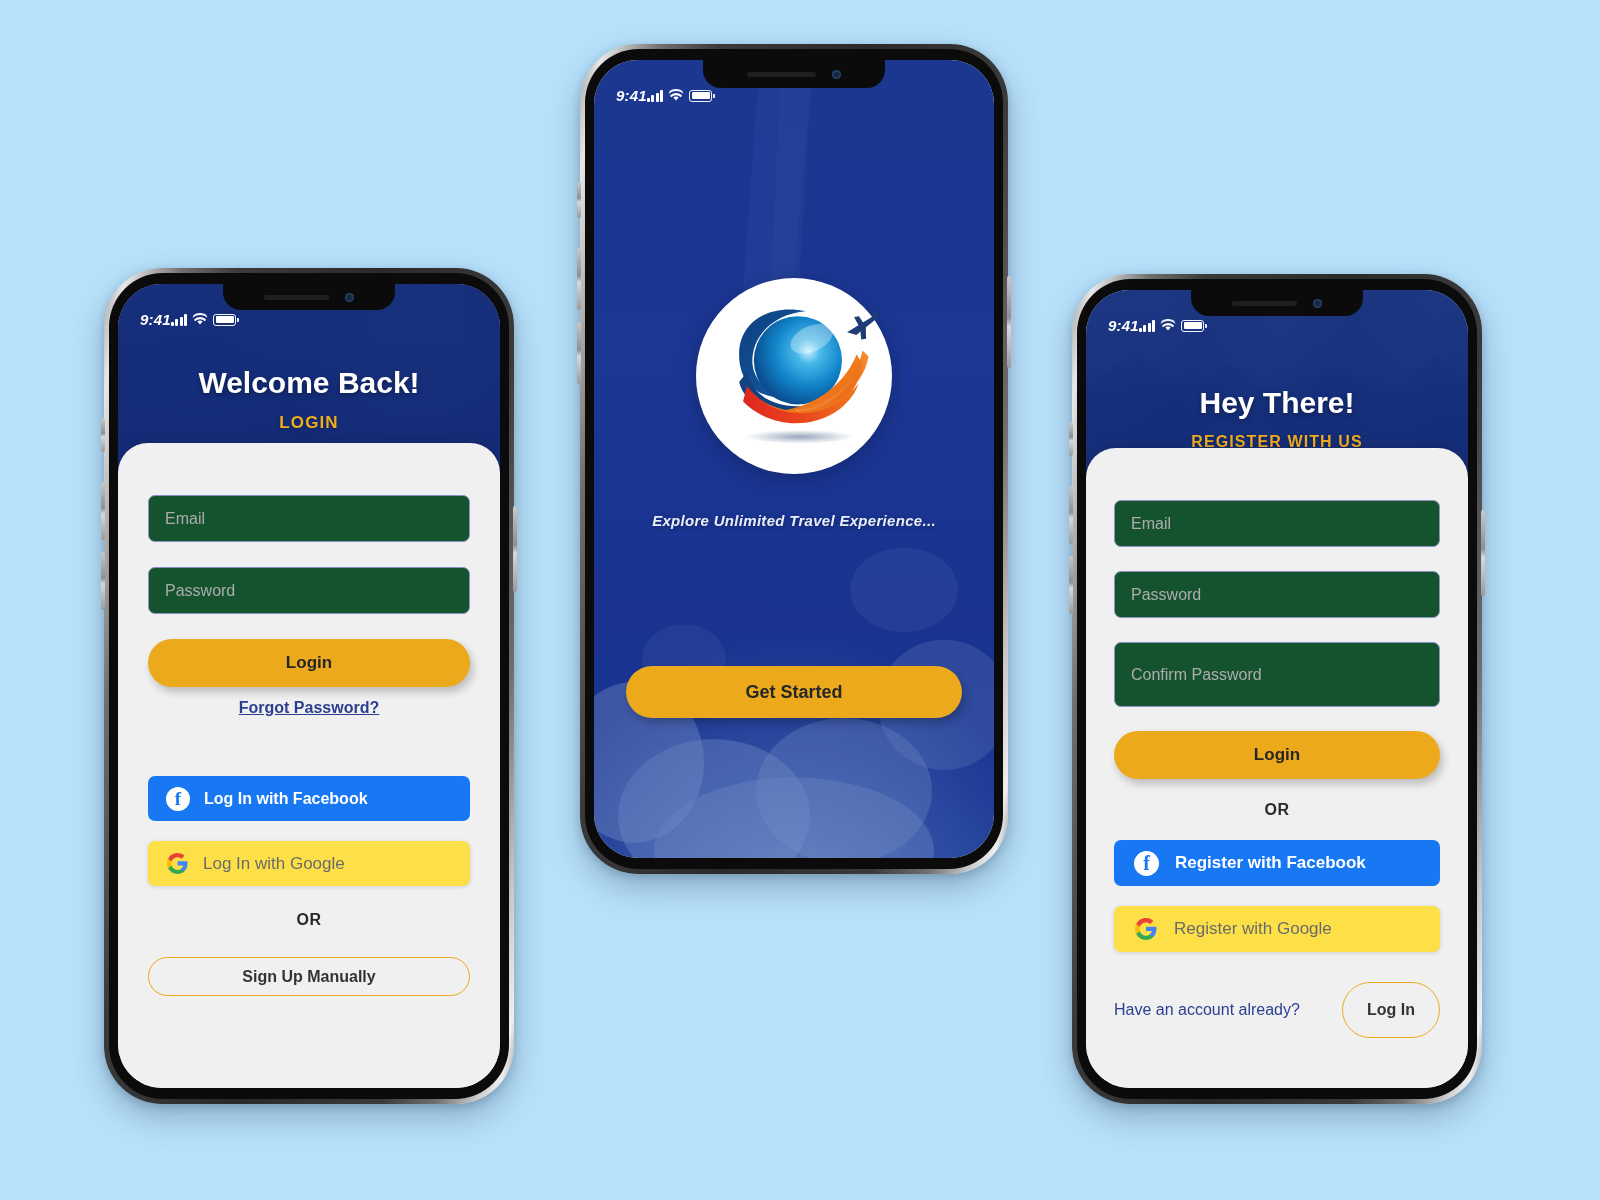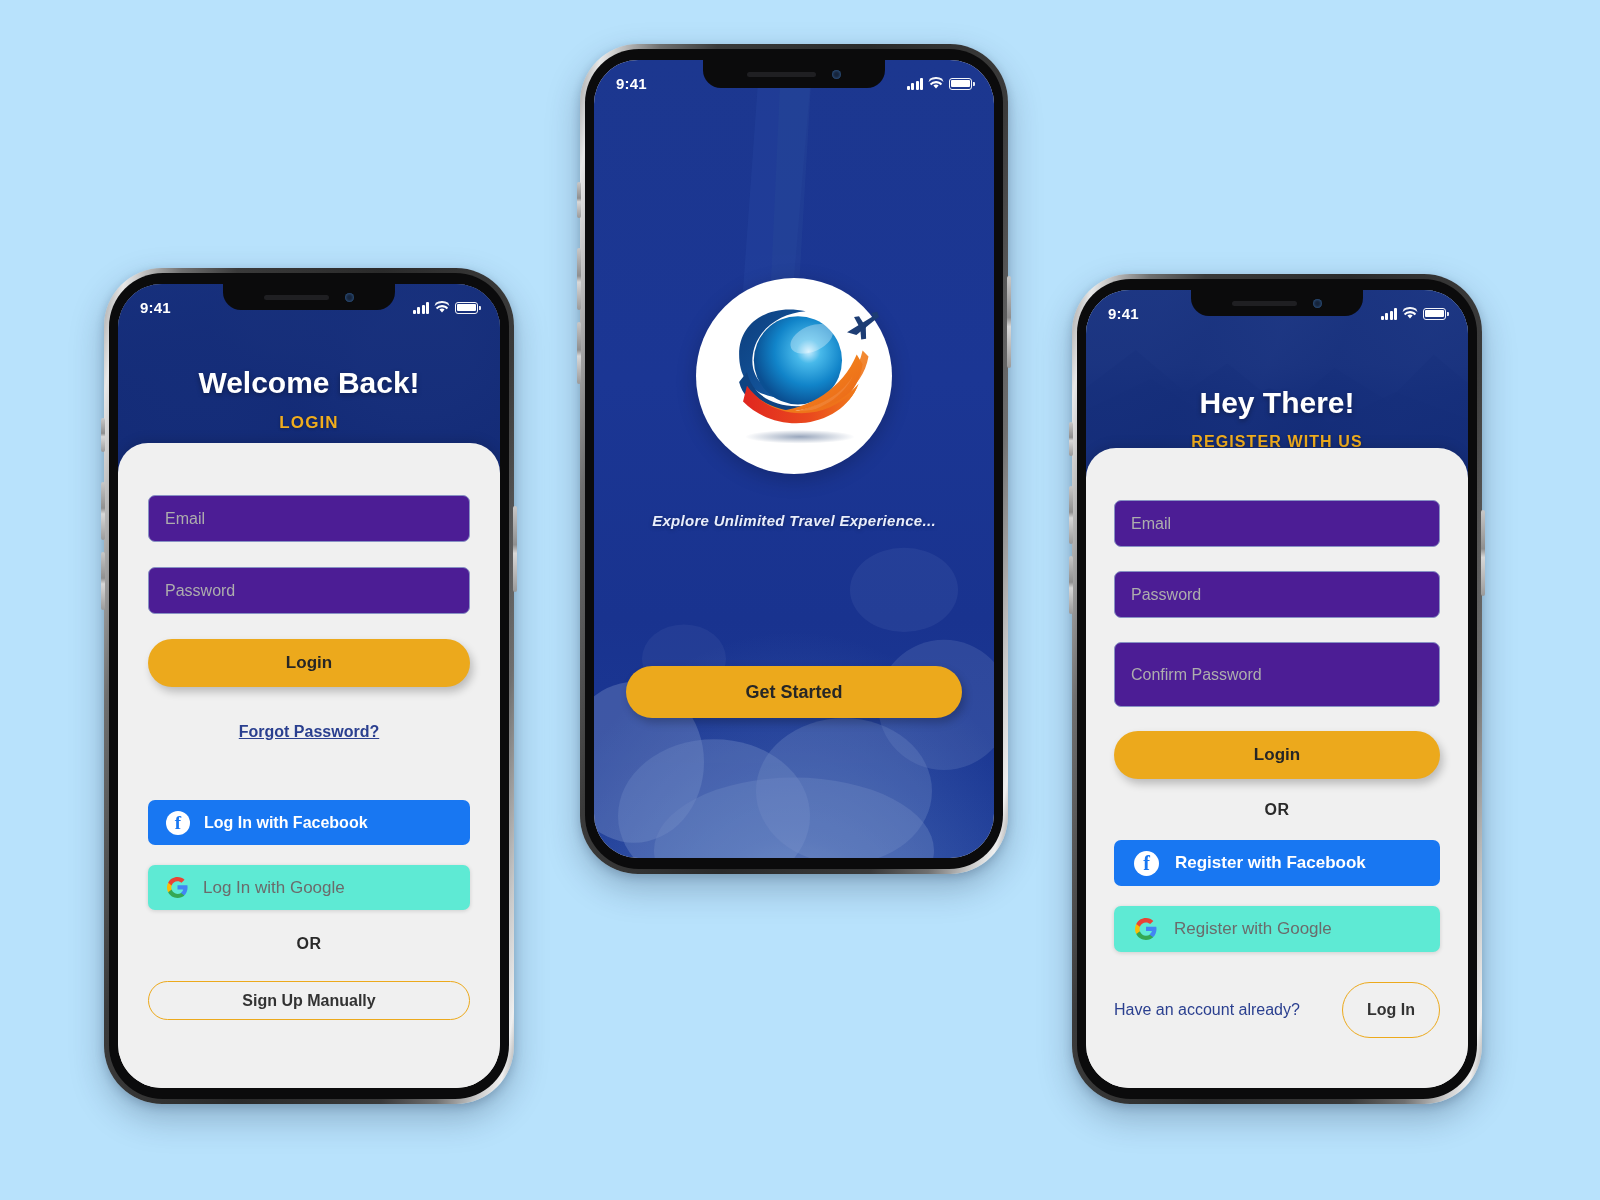--- a/index.html
+++ b/index.html
@@ -66,31 +66,31 @@
   .notch .cam {
     width: 9px; height: 9px;
     border-radius: 50%;
     background: #16243a;
     box-shadow: inset 0 0 3px #3b6ea8;
   }
 
   
   .statusbar {
     position: absolute;
-    top: 0; left: 0; right: 0;
+    top: 12px; left: 0; right: 0;
     height: 40px;
     z-index: 25;
     display: flex;
     align-items: center;
-    justify-content: space-between;
     padding: 6px 22px 0 22px;
     color: #fff;
     font-size: 15px;
     font-weight: bold;
     letter-spacing: .2px;
+    font-style: italic;
   }
   .sb-right { display: flex; align-items: flex-end; gap: 5px; }
   .bars { display: flex; align-items: flex-end; gap: 1.5px; height: 12px; }
   .bars i { width: 3px; background: #fff; border-radius: 1px; display: block; }
   .bars i:nth-child(1){ height: 4px; }
   .bars i:nth-child(2){ height: 6.5px; }
   .bars i:nth-child(3){ height: 9px; }
   .bars i:nth-child(4){ height: 12px; }
   .batt {
     width: 23px; height: 12px;
@@ -141,21 +141,21 @@
     left: 0; right: 0; bottom: 0;
     background: #f0f0f0;
     border-top-left-radius: 30px;
     border-top-right-radius: 30px;
     z-index: 10;
     box-shadow: 0 -3px 12px rgba(0,0,0,.12);
   }
 
   
   .field {
-    background: #4c1d95;
+    background: #14532d;
     border: 1.4px solid #8892c4;
     border-radius: 7px;
     display: flex;
     align-items: center;
     color: #adadad;
   }
   .btn-primary {
     background: #eca91c;
     border: none;
     border-radius: 60px;
@@ -179,21 +179,21 @@
     font-weight: bold;
     letter-spacing: .6px;
   }
   .social {
     border-radius: 7px;
     display: flex;
     align-items: center;
     cursor: pointer;
   }
   .social-fb { background: #1877f2; color: #fff; font-weight: bold; }
-  .social-gg { background: #5eead4; color: #6b6b6b; box-shadow: 0 1px 4px rgba(0,0,0,.14); }
+  .social-gg { background: #fde047; color: #6b6b6b; box-shadow: 0 1px 4px rgba(0,0,0,.14); }
   .btn-outline {
     background: transparent;
     border: 1.6px solid #eca91c;
     border-radius: 60px;
     color: #333;
     font-weight: bold;
     font-family: "Liberation Sans", sans-serif;
     display: flex; align-items: center; justify-content: center;
     cursor: pointer;
   }
@@ -286,21 +286,21 @@
       <div class="card">
         <div class="field" style="height:47px;padding:0 16px;font-size:16px;">
           <span>Email</span>
         </div>
         <div class="field" style="height:47px;padding:0 16px;font-size:16px;margin-top:25px;">
           <span>Password</span>
         </div>
 
         <div class="btn-primary" style="height:48px;font-size:17px;margin-top:25px;">Login</div>
 
-        <div class="link-forgot" style="font-size:16px;margin-top:36px;">Forgot Password?</div>
+        <div class="link-forgot" style="font-size:16px;margin-top:12px;">Forgot Password?</div>
 
         <div class="social social-fb" style="height:45px;margin-top:59px;padding:0 18px;font-size:16px;gap:14px;">
           <span class="fb-ico" style="width:24px;height:24px;font-size:19px;line-height:1;">f</span>
           <span>Log In with Facebook</span>
         </div>
 
         <div class="social social-gg" style="height:45px;margin-top:20px;padding:0 18px;font-size:17px;gap:14px;">
           <span class="gg-ico">
             <svg width="23" height="23" viewBox="0 0 48 48">
               <path fill="#4285F4" d="M45 24c0-1.6-.15-3.1-.42-4.6H24v8.7h11.8c-.5 2.7-2.07 5-4.4 6.5v5.4h7.1C42.6 36.2 45 30.6 45 24Z"></path>

